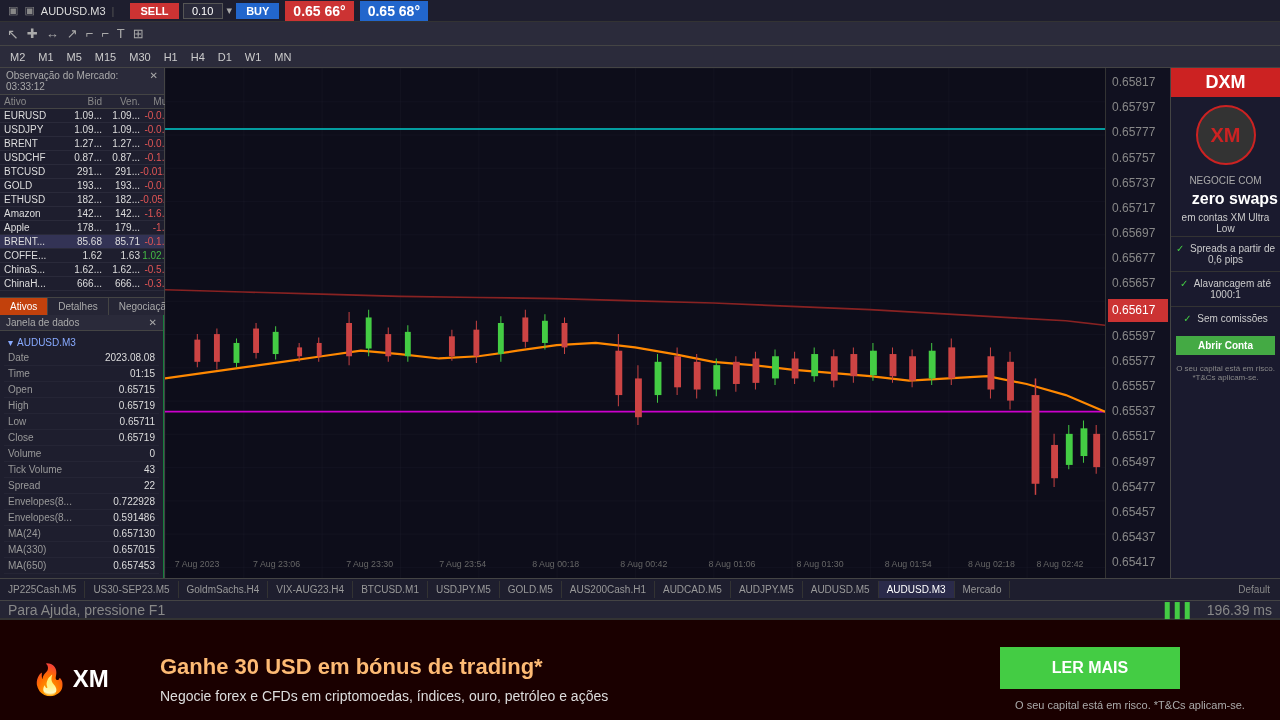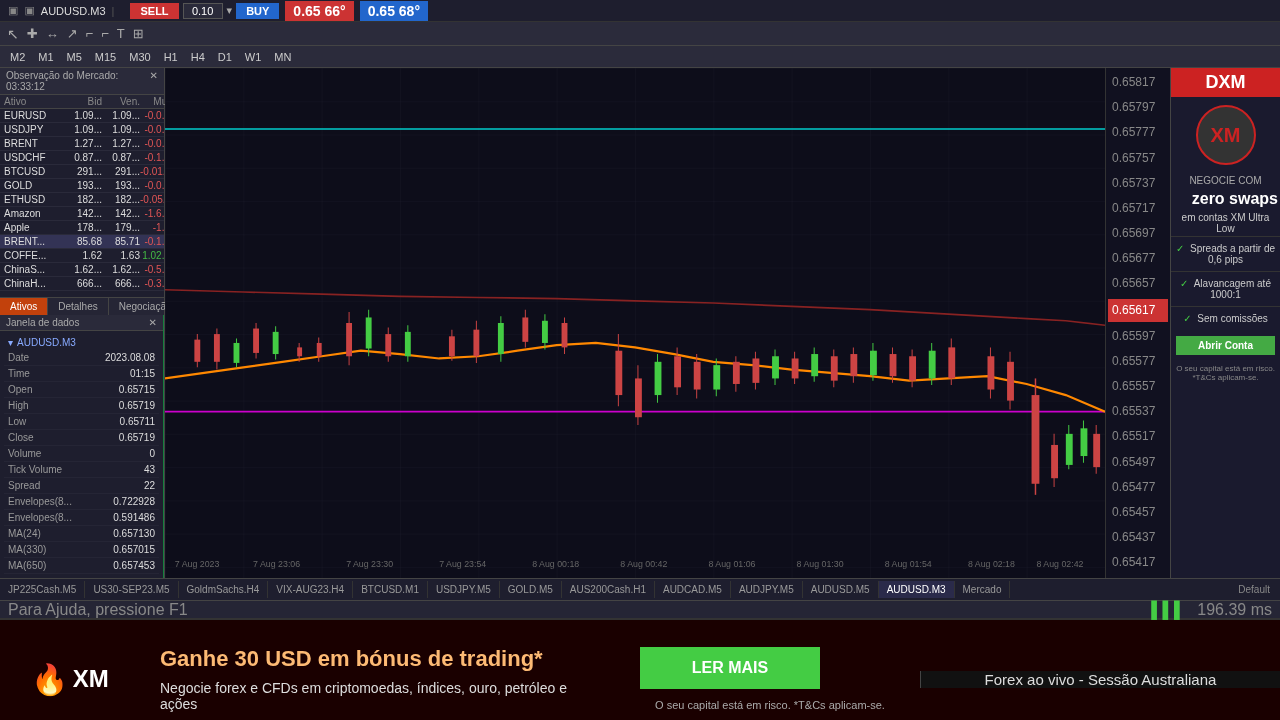--- a/index.html
+++ b/index.html
@@ -68,21 +68,21 @@
     .xm-disclaimer { font-size: 8px; color: #888; text-align: center; padding: 3px 4px; }
 
     
     #price-scale { width: 65px; background: #111120; border-left: 1px solid #333; display: flex; flex-direction: column; position: relative; }
     .price-tick { color: #888; font-size: 12px; padding: 0 4px; line-height: 1.8; }
 
     
     #bottom-tabs { height: 22px; background: #1e1e2e; border-top: 1px solid #444; display: flex; align-items: center; overflow-x: auto; white-space: nowrap; }
     .bottom-tab { padding: 3px 8px; font-size: 10px; color: #999; cursor: pointer; border-right: 1px solid #333; display: inline-block; }
     .bottom-tab.active { color: #fff; background: #2a2a4a; }
-    #status-bar { height: 18px; background: #252535; border-top: 1px solid #444; display: flex; align-items: flex-start; padding: 0 8px; gap: 12px; font-size: 16px; color: #888; }
+    #status-bar { height: 18px; background: #252535; border-top: 1px solid #444; display: flex; align-items: center; padding: 0 8px; gap: 12px; font-size: 14px; color: #888; }
 
     
     #banner { height: 120px; background: #1a0000; border-top: 2px solid #333; display: flex; align-items: center; }
     #banner-left { width: 140px; display: flex; align-items: center; justify-content: center; padding: 10px; }
     .xm-banner-logo { display: flex; align-items: center; gap: 4px; }
     .xm-flame { color: #ff4400; font-size: 30px; }
     .xm-banner-text { color: white; font-size: 24px; font-weight: bold; }
     #banner-mid { flex: 1; padding: 10px 20px; }
     .banner-main { color: #fdba74; font-size: 22px; font-weight: bold; margin-bottom: 8px; }
     .banner-sub { color: #ddd; font-size: 14px; }
@@ -590,16 +590,13 @@
     </div>
   </div>
   <div id="banner-mid">
     <div class="banner-main">Ganhe 30 USD em bónus de trading*</div>
     <div class="banner-sub">Negocie forex e CFDs em criptomoedas, índices, ouro, petróleo e ações</div>
   </div>
   <div id="banner-right">
     <button class="learn-more-btn">LER MAIS</button>
     <div class="risk-text">O seu capital está em risco. *T&amp;Cs aplicam-se.</div>
   </div>
-  <div id="banner-session">
-    <div class="session-text">Forex ao vivo - Sessão Australiana</div>
-  </div>
 </div>
 
 </body></html>

